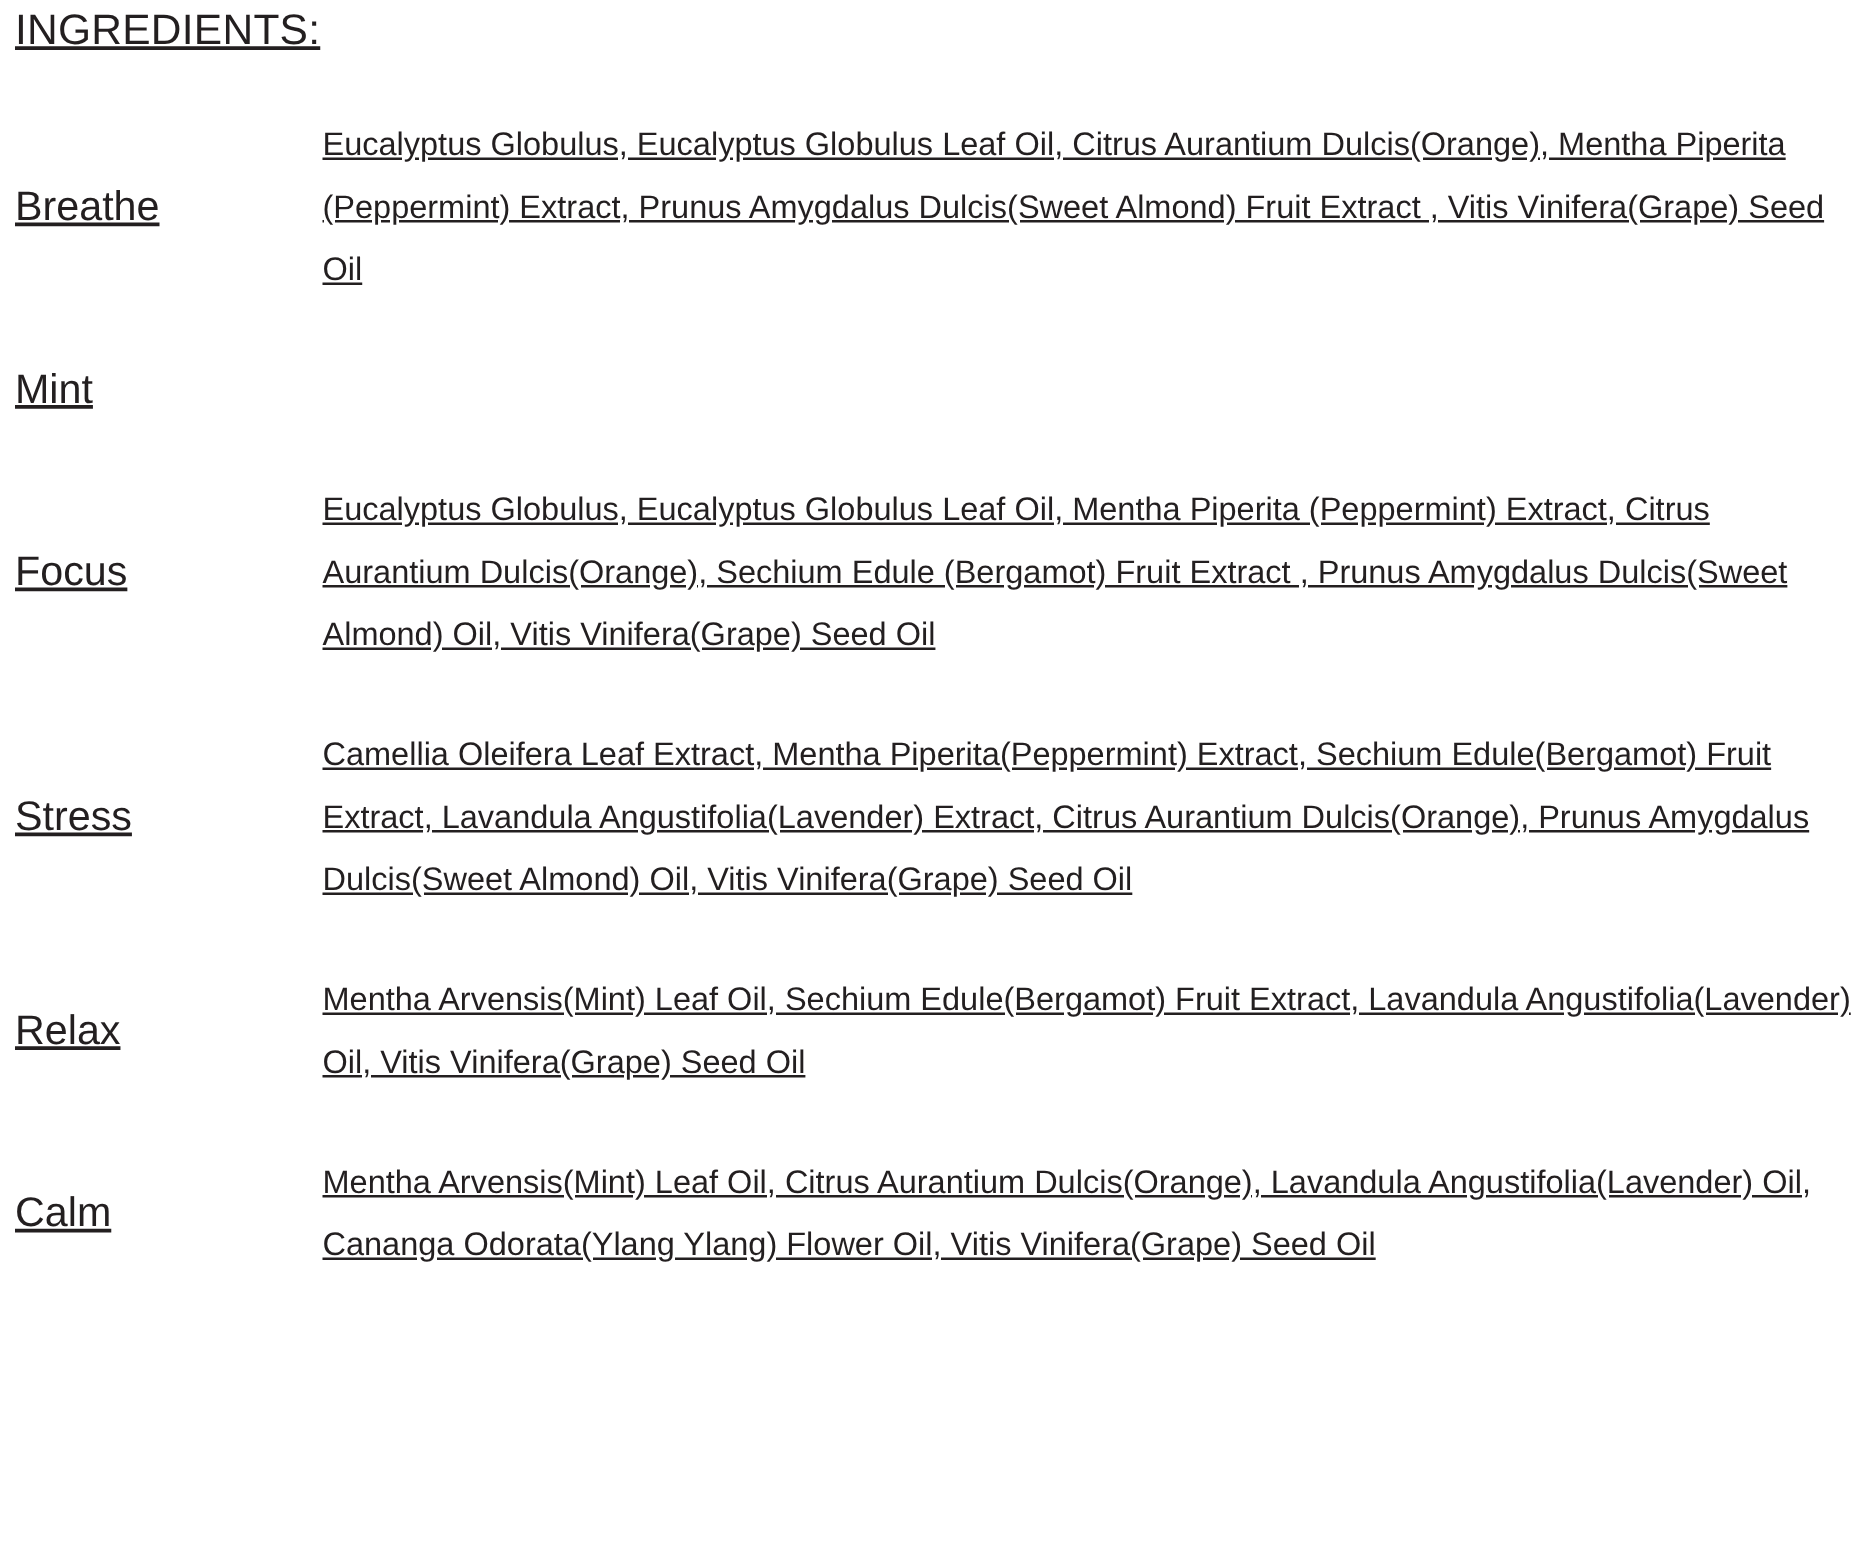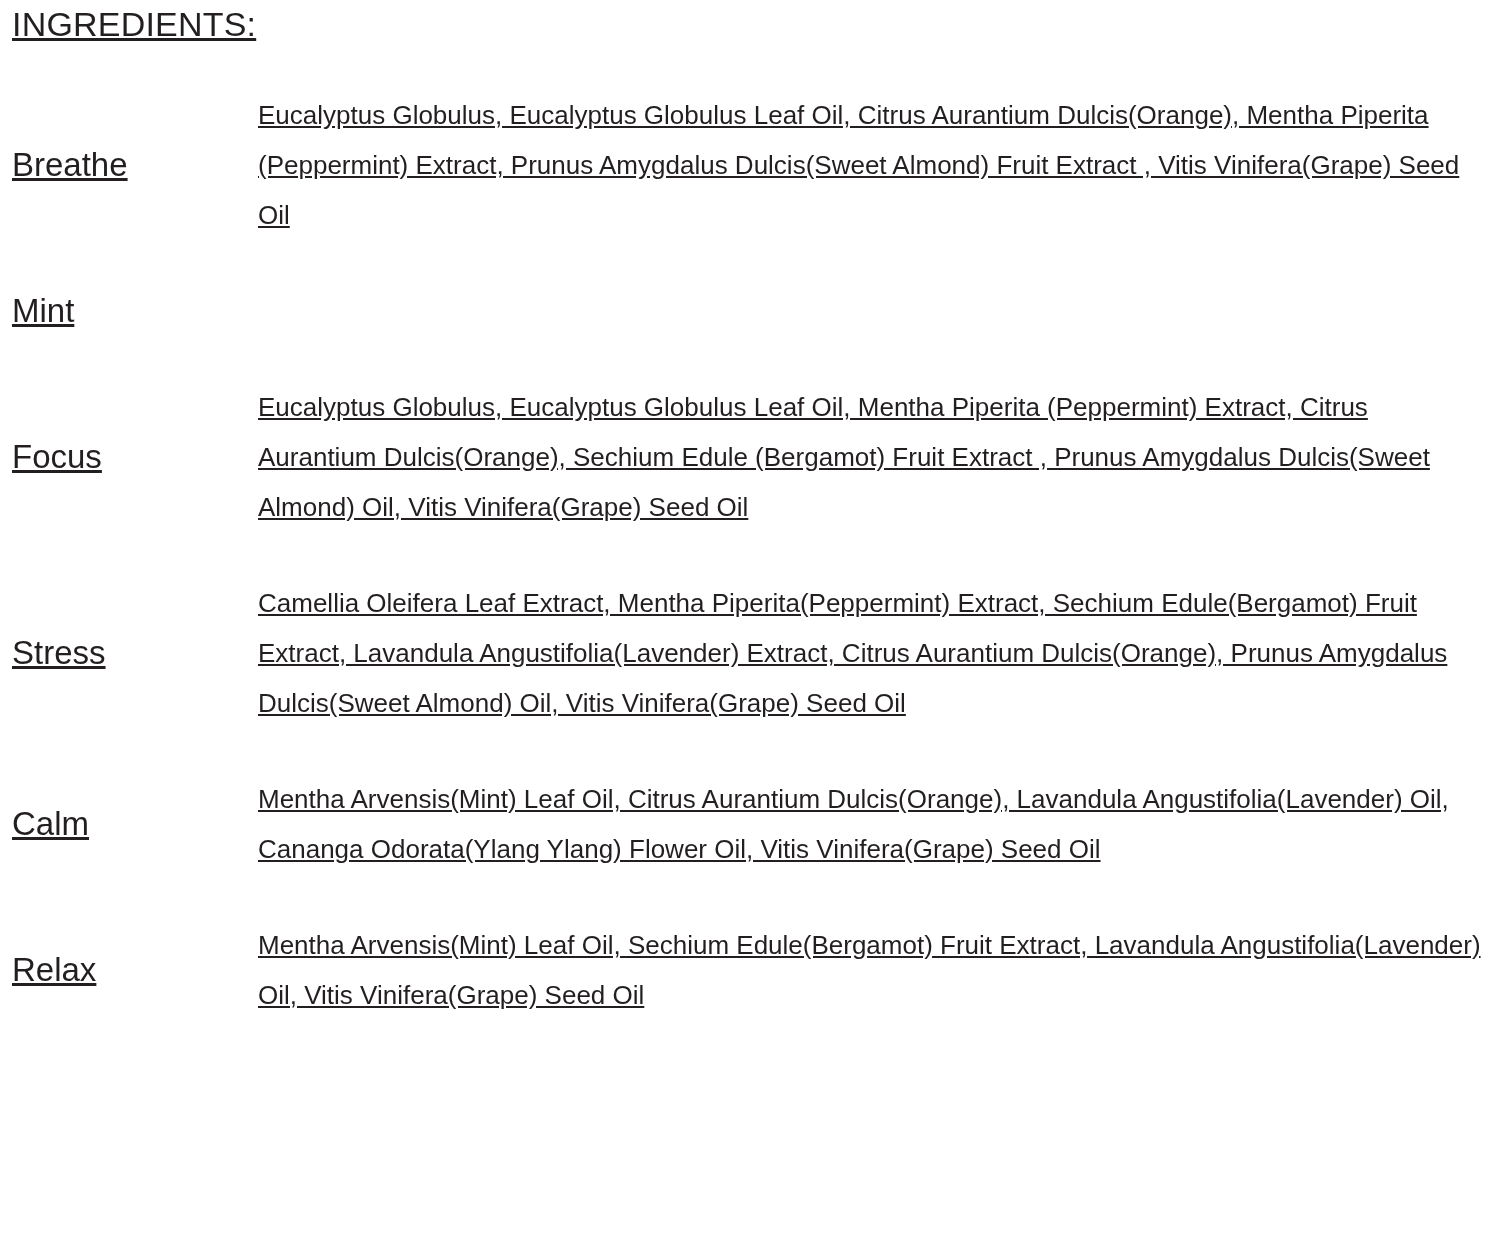--- a/index.html
+++ b/index.html
@@ -83,23 +83,23 @@
       <div class="row-label">Focus</div>
       <div class="row-text">Eucalyptus Globulus, Eucalyptus Globulus Leaf Oil, Mentha Piperita (Peppermint) Extract, Citrus Aurantium Dulcis(Orange), Sechium Edule (Bergamot) Fruit Extract , Prunus Amygdalus Dulcis(Sweet Almond) Oil, Vitis Vinifera(Grape) Seed Oil</div>
     </div>
 
     <div class="row">
       <div class="row-label">Stress</div>
       <div class="row-text">Camellia Oleifera Leaf Extract, Mentha Piperita(Peppermint) Extract, Sechium Edule(Bergamot) Fruit Extract, Lavandula Angustifolia(Lavender) Extract, Citrus Aurantium Dulcis(Orange), Prunus Amygdalus Dulcis(Sweet Almond) Oil, Vitis Vinifera(Grape) Seed Oil</div>
     </div>
 
     <div class="row">
-      <div class="row-label">Calm</div>
-      <div class="row-text">Mentha Arvensis(Mint) Leaf Oil, Citrus Aurantium Dulcis(Orange), Lavandula Angustifolia(Lavender) Oil, Cananga Odorata(Ylang Ylang) Flower Oil, Vitis Vinifera(Grape) Seed Oil</div>
+      <div class="row-label">Relax</div>
+      <div class="row-text">Mentha Arvensis(Mint) Leaf Oil, Sechium Edule(Bergamot) Fruit Extract, Lavandula Angustifolia(Lavender) Oil, Vitis Vinifera(Grape) Seed Oil</div>
     </div>
 
     <div class="row">
-      <div class="row-label">Relax</div>
-      <div class="row-text">Mentha Arvensis(Mint) Leaf Oil, Sechium Edule(Bergamot) Fruit Extract, Lavandula Angustifolia(Lavender) Oil, Vitis Vinifera(Grape) Seed Oil</div>
+      <div class="row-label">Calm</div>
+      <div class="row-text">Mentha Arvensis(Mint) Leaf Oil, Citrus Aurantium Dulcis(Orange), Lavandula Angustifolia(Lavender) Oil, Cananga Odorata(Ylang Ylang) Flower Oil, Vitis Vinifera(Grape) Seed Oil</div>
     </div>
 
   </div>
 </div>
 
 </body></html>

